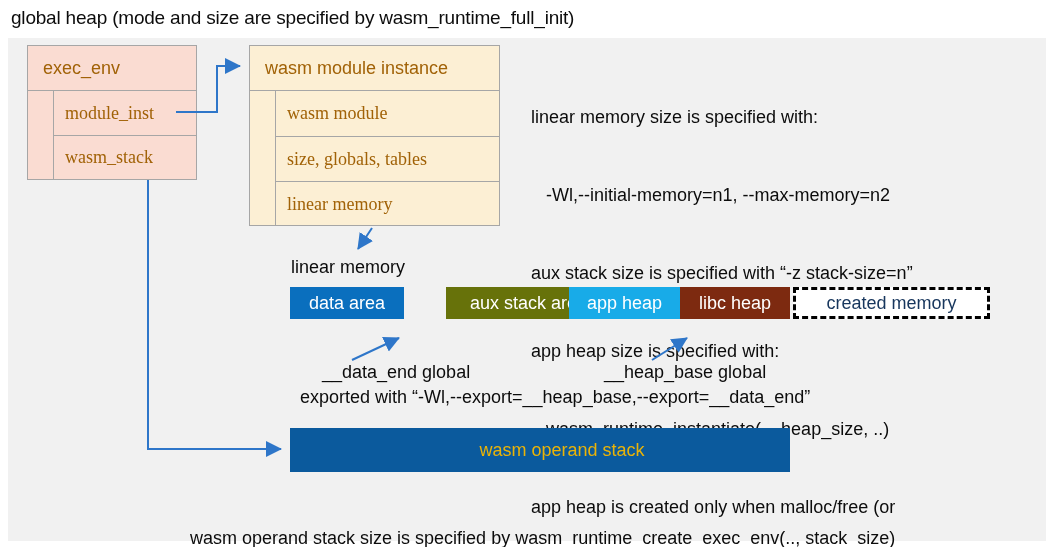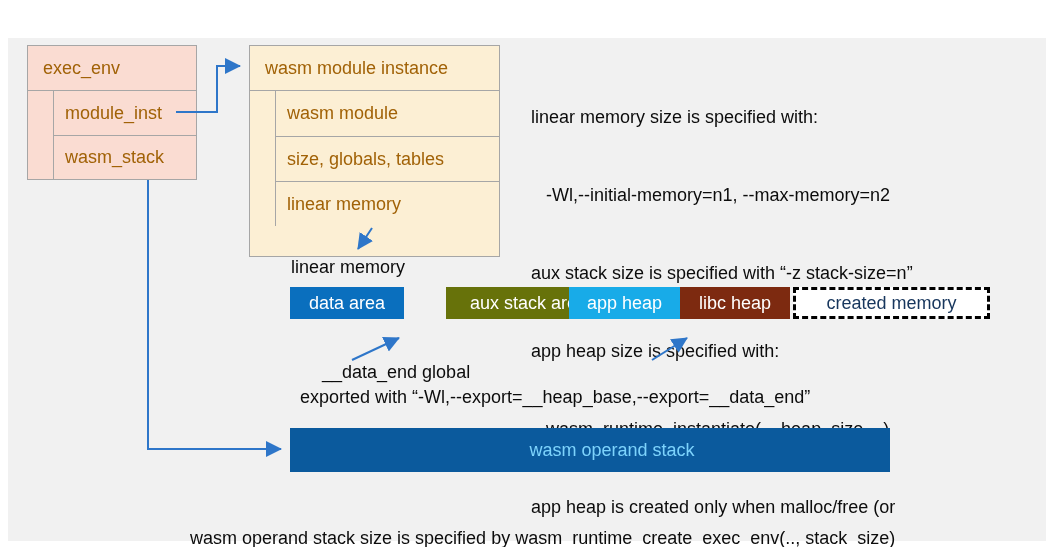--- a/index.html
+++ b/index.html
@@ -10,26 +10,26 @@
   .page-title { position:absolute; left:11px; top:7px; font-size:19px; letter-spacing:-0.2px; }
 
   .panel { position:absolute; left:8px; top:38px; width:1038px; height:503px; background:#f1f1f1; }
 
   
   .box { position:absolute; border:1px solid #a6a6a6; font-size:18px; color:#a16207; }
   .peach { background:#fadcd2; }
   .cream { background:#fcefd4; }
   .box-header { height:45px; display:flex; align-items:center; padding-left:15px;
                 border-bottom:1px solid #a6a6a6; }
-  .box-body { position:relative; }
+  .box-body { position:relative;font-family:Liberation Serif, serif; }
   .gutter-line { position:absolute; top:0; bottom:0; left:25px; width:1px; background:#a6a6a6; }
   .box-row { margin-left:26px; height:44px; display:flex; align-items:center; padding-left:11px; }
   .box-row + .box-row { border-top:1px solid #a6a6a6; }
   #exec-env-box { left:27px; top:45px; width:170px; height:135px; }
-  #module-instance-box { left:249px; top:45px; width:251px; height:212px; }
+  #module-instance-box { left:249px; top:45px; width:251px; height:181px; }
   #module-instance-box .box-row { height:45px; }
 
   
   .notes-top { position:absolute; left:531px; top:52px; width:515px;
                font-size:18px; line-height:26px; white-space:pre; }
   .notes-bottom { position:absolute; left:190px; top:481px; width:860px;
                   font-size:18px; line-height:23px; white-space:pre; }
 
   
   .lm-label { position:absolute; left:291px; top:257px; font-size:18px; }
@@ -41,31 +41,32 @@
   #seg-libc   { left:680px; width:110px; background:#7d2a10; }
   #seg-enlarged { left:793px; width:197px; background:#ffffff; color:#17365d;
                   border:3px dashed #000000; }
 
   .annot { position:absolute; font-size:18px; }
   #data-end-label  { left:322px; top:362px; }
   #heap-base-label { left:604px; top:362px; }
   #export-note     { left:300px; top:387px; }
 
   
-  #operand-stack-bar { position:absolute; left:290px; top:428px; width:600px; height:44px;
-                       background:#0b5a9d; color:#7dd3fc; font-size:18px;
+  #operand-stack-bar { position:absolute; left:290px; top:428px; width:500px; height:44px;
+                       background:#0b5a9d; color:#eab308; font-size:18px;
                        display:flex; align-items:center; justify-content:center;padding-left:44px; }
 
   #arrow-layer { position:absolute; left:0; top:0; pointer-events:none; }
 </style>
 </head>
 <body>
 
 <div id="stage">
 
+  <div class="page-title">global heap (mode and size are specified by wasm_runtime_full_init)</div>
 
   <div class="panel"></div>
 
   <div class="box peach" id="exec-env-box">
     <div class="box-header">exec_env</div>
     <div class="box-body">
       <div class="gutter-line"></div>
       <div class="box-row">module_inst</div>
       <div class="box-row">wasm_stack</div>
     </div>
@@ -92,20 +93,21 @@
   </div>
 
   <div class="lm-label">linear memory</div>
   <div class="seg" id="seg-data">data area</div>
   <div class="seg" id="seg-aux">aux stack area</div>
   <div class="seg" id="seg-app">app heap</div>
   <div class="seg" id="seg-libc">libc heap</div>
   <div class="seg" id="seg-enlarged">created memory</div>
 
   <div class="annot" id="data-end-label">__data_end global</div>
+  <div class="annot" id="heap-base-label">__heap_base global</div>
   <div class="annot" id="export-note">exported with “-Wl,--export=__heap_base,--export=__data_end”</div>
 
   <div id="operand-stack-bar">wasm operand stack</div>
 
   <div class="notes-bottom">
     <div>wasm operand stack size is specified by wasm_runtime_create_exec_env(.., stack_size)</div>
     
   </div>
 
   <svg id="arrow-layer" width="1054" height="547">

